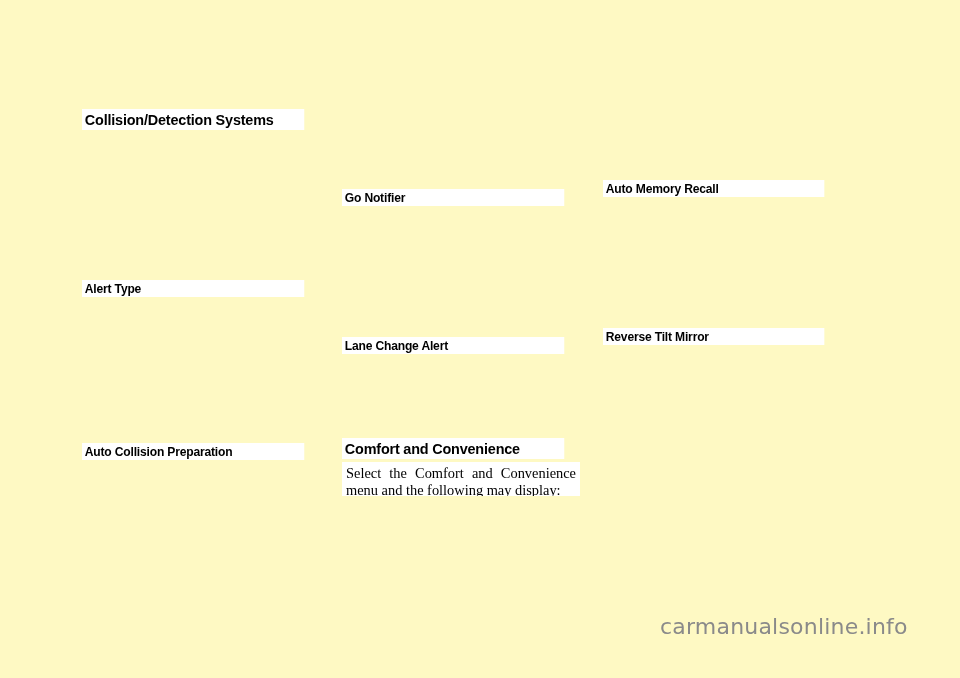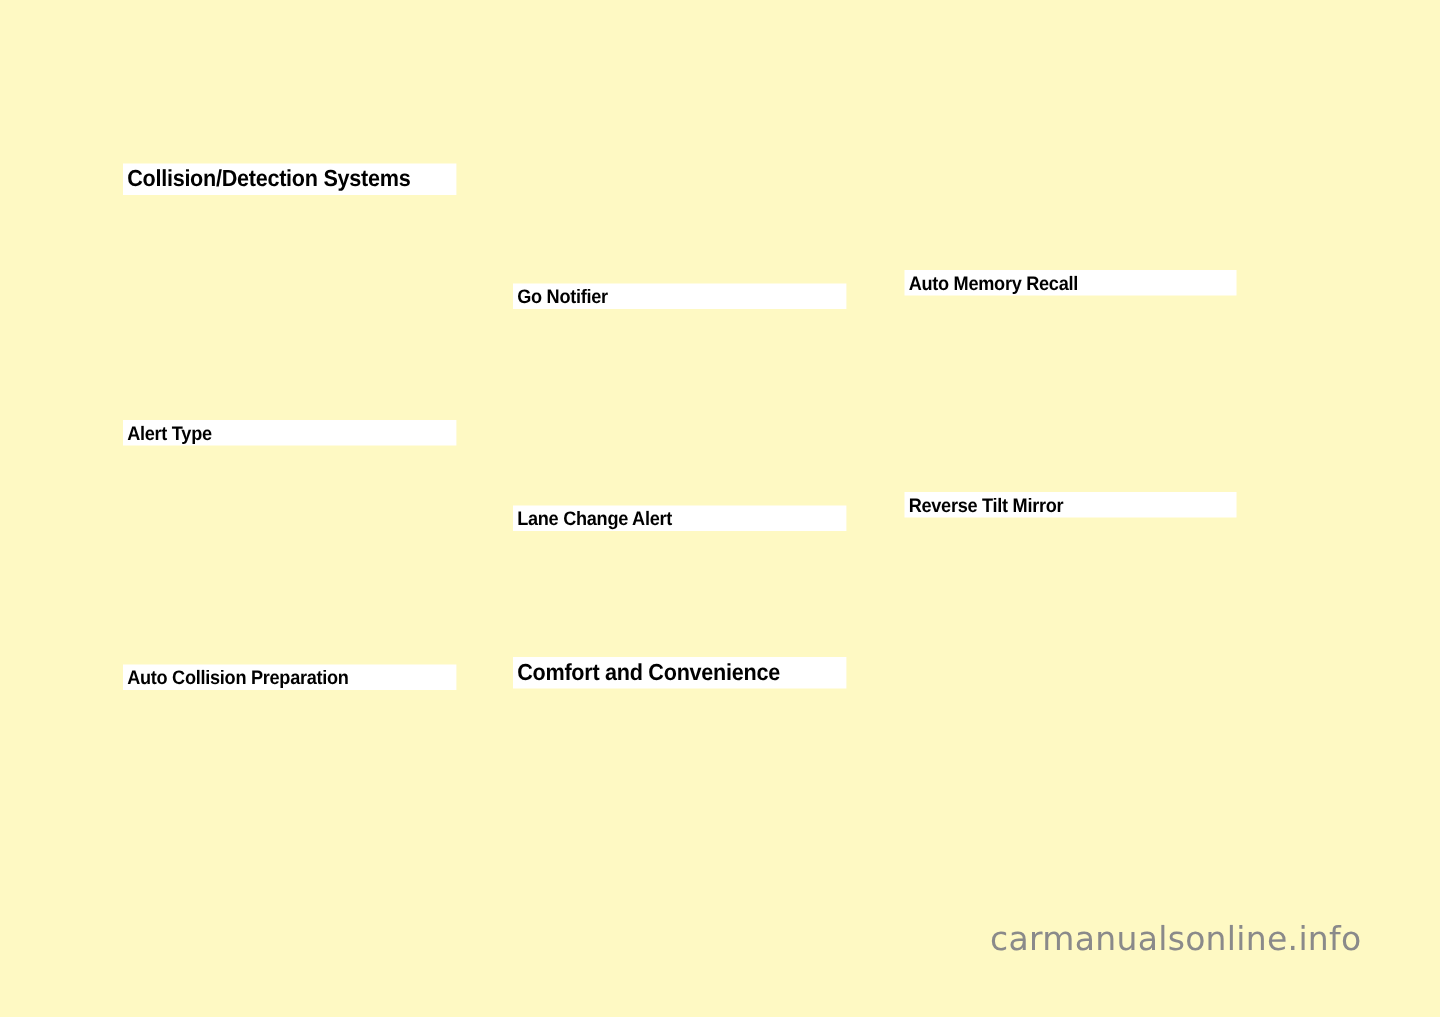--- a/index.html
+++ b/index.html
@@ -93,20 +93,23 @@
   <div class="heading h2" style="left:82px; top:280px; width:239px; height:17px;">Alert Type</div>
 
   <div class="heading h2" style="left:82px; top:443px; width:239px; height:17px;">Auto Collision Preparation</div>
 
   <div class="heading h2" style="left:342px; top:189px; width:239px; height:17px;">Go Notifier</div>
 
   <div class="heading h2" style="left:342px; top:337px; width:239px; height:17px;">Lane Change Alert</div>
 
   <div class="heading h1" style="left:342px; top:438px; width:239px; height:21px;">Comfort and Convenience</div>
 
+  <div class="bodybox" style="left:342px; top:462px; width:238px; height:34px;">
+    <p>Select the Comfort and Convenience menu and the following may display:</p>
+  </div>
 
   <div class="heading h2" style="left:603px; top:180px; width:238px; height:17px;">Auto Memory Recall</div>
 
   <div class="heading h2" style="left:603px; top:328px; width:238px; height:17px;">Reverse Tilt Mirror</div>
 
   <div class="watermark" style="left:660px; top:614px;">carmanualsonline.info</div>
 
 </div>
 
 </body></html>

